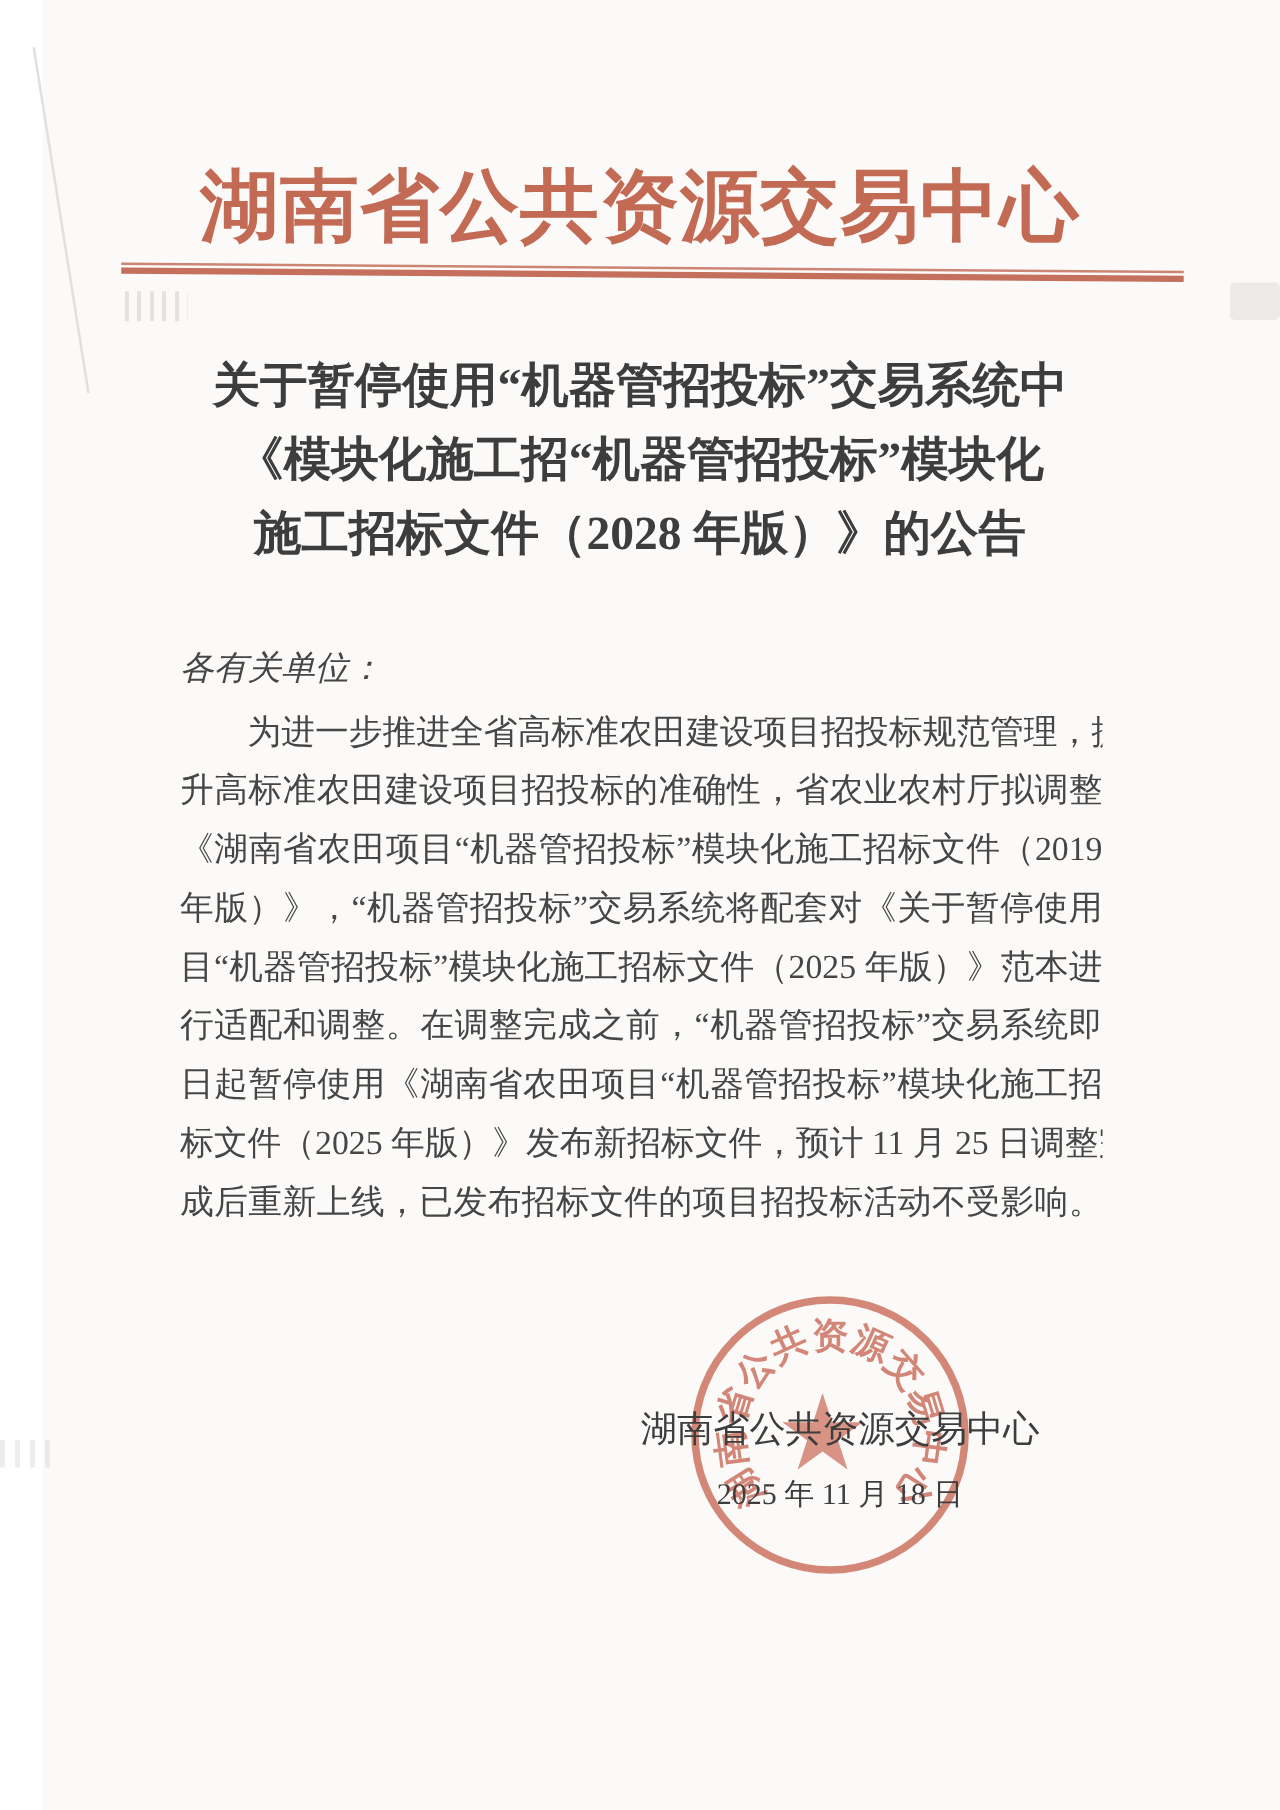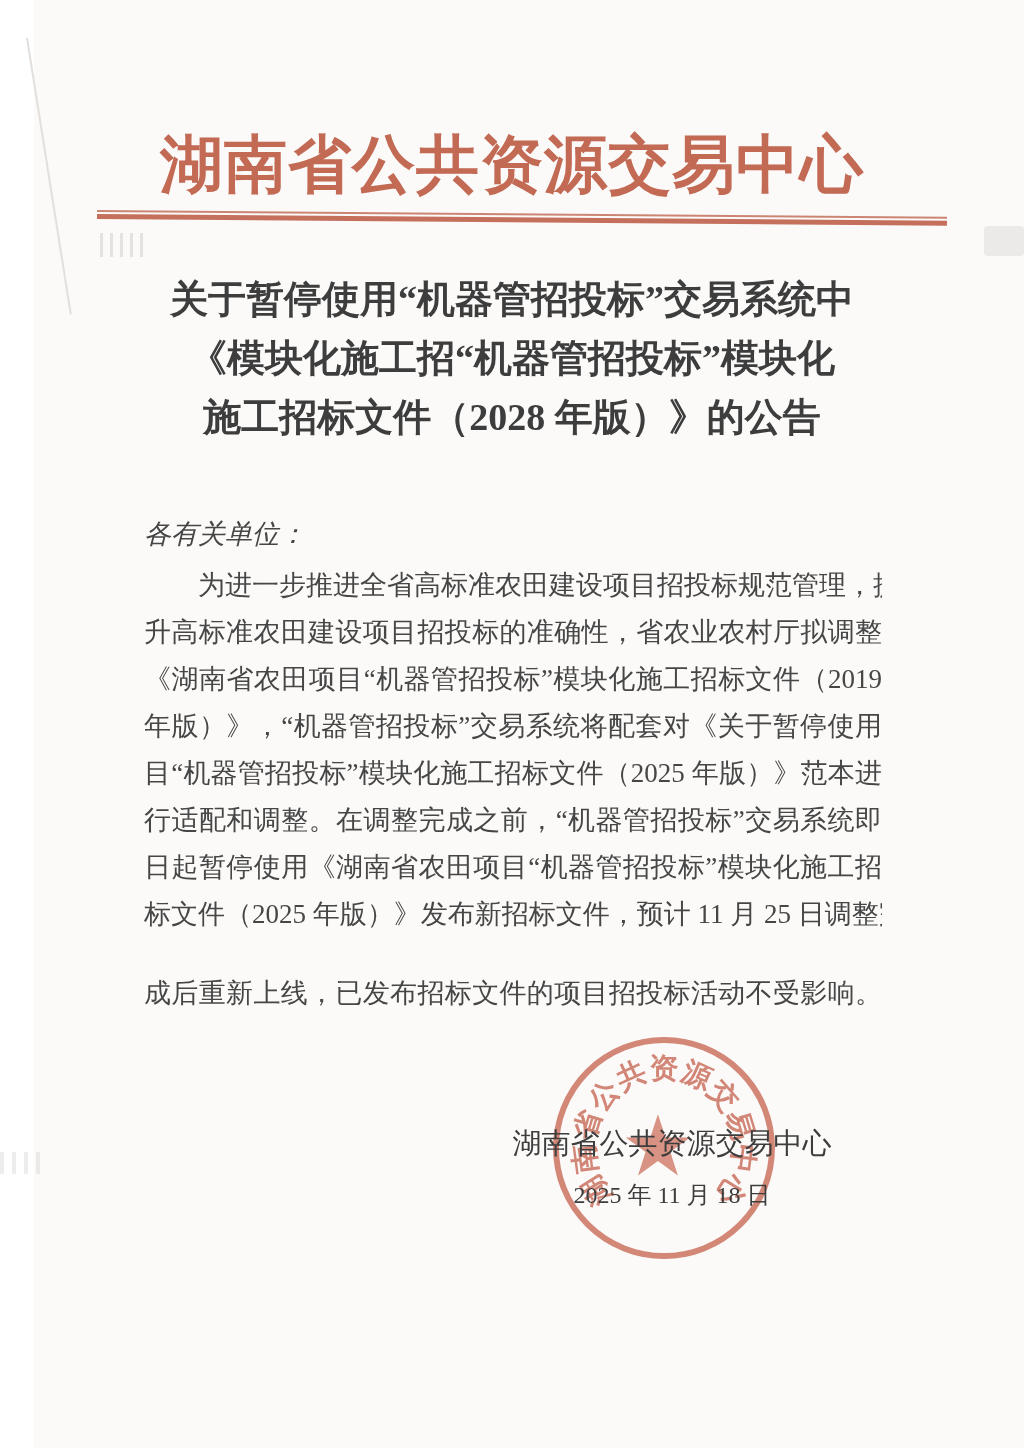--- a/index.html
+++ b/index.html
@@ -25,39 +25,39 @@
     position: absolute; left: 100px; top: 122px; width: 824px;
     text-align: center; font-size: 63px; font-weight: bold; letter-spacing: 1px;
     color: var(--accent-text, #c36a54); white-space: nowrap;
   }
   .rules { position: absolute; left: 97px; width: 850px; transform-origin: left center; }
   .rules-top { top: 210px; transform: rotate(0.45deg); }
   .rule-thin  { height: 2px; background: var(--rule, #c4705c); opacity: .85; margin-bottom: 2px; }
   .rule-thick { height: 5px; background: var(--rule, #c4705c); }
 
   .doc-title {
-    position: absolute; left: 100px; top: 270px; width: 824px;
+    position: absolute; left: 100px; top: 280px; width: 824px;
     text-align: center; font-weight: bold; font-size: 38px; line-height: 59px;
     color: var(--ink, #3d3d3d);
   }
   .salutation {
     position: absolute; left: 144px; top: 514px;
     font-size: 27px; line-height: 40px; color: var(--body-ink, #464646); font-style: italic;
   }
   .paragraph {
     position: absolute; left: 144px; top: 562px; width: 738px;
     font-size: 27px; color: var(--body-ink, #464646);
   }
   .body-line {
     line-height: 47px; height: 47px; overflow: hidden;
     text-align: justify; text-align-last: justify; text-justify: inter-character;
     white-space: nowrap;
   }
   .body-line.first { text-indent: 2em; }
-  .body-line.last  { text-align-last: justify; margin-top: 32px; }
+  .body-line.last  { text-align-last: justify; }
 
   .seal {
     position: absolute; left: 550px; top: 1032px; width: 234px; height: 234px;
     mix-blend-mode: multiply; opacity: .92; z-index: 1;
   }
   .seal circle { fill: none; stroke: var(--seal, #c9604a); stroke-width: 6; opacity: .8; }
   .seal .ring-char { font-family: "Liberation Serif", serif; font-size: 29px; font-weight: bold;
                      fill: var(--seal, #c9604a); opacity: .8; }
   .seal .star { font-family: "DejaVu Sans", sans-serif; font-size: 84px;
                 fill: var(--seal, #c9604a); opacity: .72; }

